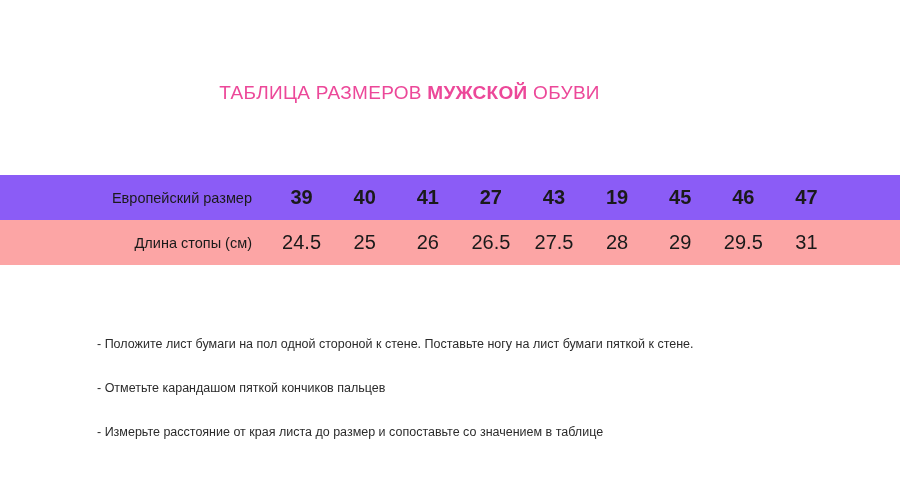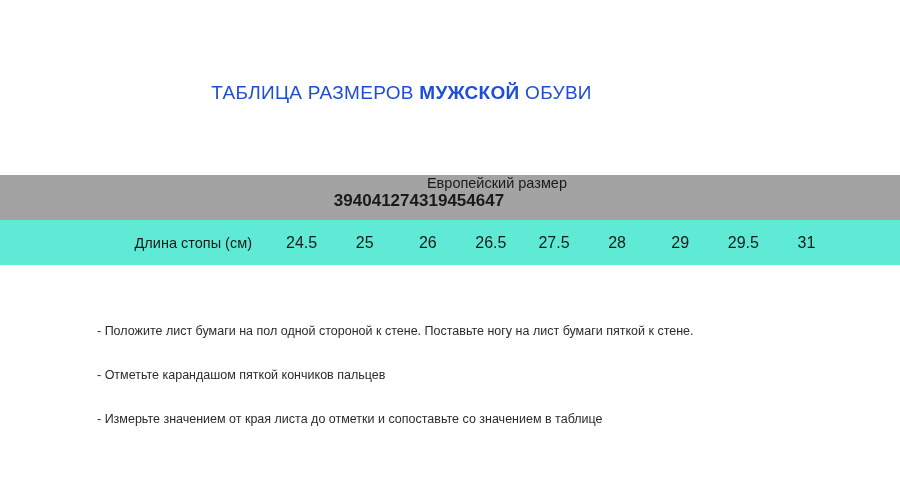--- a/index.html
+++ b/index.html
@@ -16,80 +16,79 @@
   }
   .page {
     position: relative;
     width: 900px;
     height: 500px;
     box-sizing: border-box;
   }
   .title {
     position: absolute;
     top: 82px;
-    left: 0;
+    left: 8px;
     width: 803px;
     text-align: center;
     font-size: 19px;
     letter-spacing: 0.3px;
-    color: #1d4ed8;
+    color: #ec4899;
     font-weight: 400;
     white-space: nowrap;
   }
   .title .bold {
     font-weight: 700;
   }
   .table {
     position: absolute;
     top: 175px;
     left: 0;
     width: 900px;
   }
   .row {
     display: flex;
     align-items: center;
     height: 45px;
     box-sizing: border-box;
   }
   .row-header {
-    background: #a3a3a3;
-    flex-direction: column;
+    background: #8b5cf6;
   }
   .row-body {
-    background: #5eead4;
+    background: #fca5a5;
   }
   .row-label {
     width: 270px;
     box-sizing: border-box;
     padding-right: 18px;
     text-align: right;
     font-size: 14.5px;
     color: #1a1a1a;
   }
   .row-header .row-label {
     font-weight: 400;
   }
   .cells {
     display: flex;
     flex: 1;
     padding-right: 62px;
   }
   .cell {
     flex: 1;
     text-align: center;
-    font-size: 16px;
+    font-size: 20px;
     color: #1a1a1a;
   }
   .row-header .cell {
     font-weight: 700;
-    font-size: 17px;
+    font-size: 20px;
   }
   .notes {
     position: absolute;
-    top: 324px;
+    top: 337px;
     left: 97px;
     width: 740px;
   }
   .note {
     font-size: 12.5px;
     color: #2b2b2b;
     line-height: 1.2;
     margin-bottom: 29px;
     white-space: nowrap;
   }
@@ -136,16 +135,16 @@
         <div class="cell">29.5</div>
         <div class="cell">31</div>
       </div>
     </div>
 
   </div>
 
   <div class="notes">
     <div class="note">- Положите лист бумаги на пол одной стороной к стене. Поставьте ногу на лист бумаги пяткой к стене.</div>
     <div class="note">- Отметьте карандашом пяткой кончиков пальцев</div>
-    <div class="note">- Измерьте значением от края листа до отметки и сопоставьте со значением в таблице</div>
+    <div class="note">- Измерьте расстояние от края листа до размер и сопоставьте со значением в таблице</div>
   </div>
 
 </div>
 
 </body></html>

